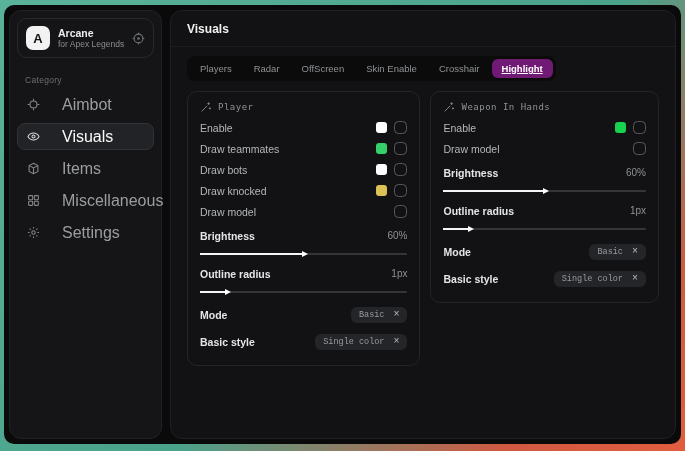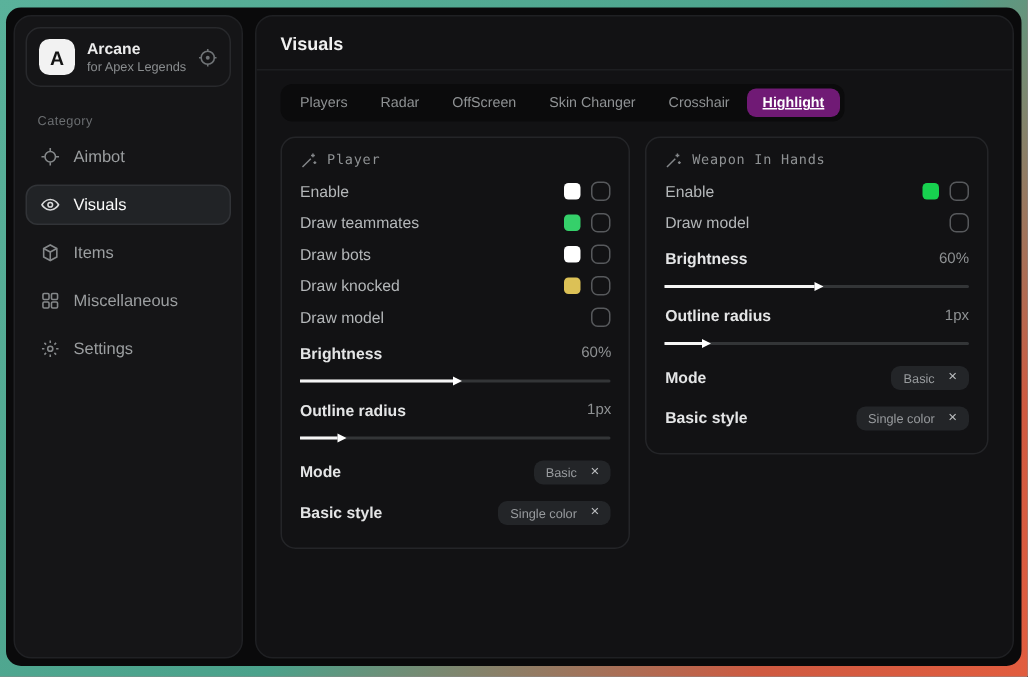--- a/index.html
+++ b/index.html
@@ -31,23 +31,23 @@
   }
   .app-titles { flex:1; min-width:0; line-height:1.2; }
   .app-name { font-size:10.5px; font-weight:bold; color:#ececec; }
   .app-sub { font-size:8.5px; color:#8a8d8f; white-space:nowrap; }
   .hdr-icon { color:#6f7376; display:flex; cursor:pointer; }
   .category {
     margin:10px 15px 6px; font-size:8.5px; color:#6b6e71; letter-spacing:.3px;
   }
   .nav { padding:0 7px; display:flex; flex-direction:column; gap:5px; }
   .nav-item {
-    height:27px; display:flex; align-items:center; gap:9px; padding:0 9px;
+    height:27px; display:flex; align-items:center; gap:22px; padding:0 9px;
     border-radius:8px; border:1px solid transparent;
-    font-size:11px; color:#9b9ea0; cursor:pointer;
+    font-size:16px; color:#9b9ea0; cursor:pointer;
   }
   .nav-item .nav-ic { display:flex; color:#85888a; }
   .nav-item.active { background:#212326; border-color:#313337; color:#fbfbfb; }
   .nav-item.active .nav-ic { color:#d8d9da; }
   .side-spacer { flex:1; }
   .side-footer {
     margin:7px; padding:7px 10px 8px; border:1px solid #222326; border-radius:10px;
     font-family:"DejaVu Sans Mono", monospace; font-size:8px; color:#8b8e90;
     line-height:1.7; white-space:nowrap;
   }
@@ -99,21 +99,21 @@
   .slider-fill { position:absolute; left:0; top:0; height:2px; background:#f5f5f5; }
   .slider-thumb {
     position:absolute; right:-6px; top:50%; transform:translateY(-50%);
     width:0; height:0; border-top:3.5px solid transparent;
     border-bottom:3.5px solid transparent; border-left:6px solid #ffffff;
     cursor:grab;
   }
   .chip-row { min-height:27px; }
   .chip {
     background:#232528; border-radius:6px; padding:3px 8px;
-    font-family:Liberation Sans, sans-serif; font-size:8.5px; color:#989b9e;
+    font-family:Liberation Mono, monospace; font-size:8.5px; color:#989b9e;
     display:flex; align-items:center; gap:9px; cursor:pointer; white-space:nowrap;
   }
   .chip .chip-x { color:#bcbec0; font-size:10px; line-height:1; cursor:pointer; }
   svg { display:block; }
 </style>
 </head>
 <body>
 
 <div class="window">
 
@@ -193,21 +193,21 @@
 
   <main class="main">
     <div class="main-header">
       <div class="main-title">Visuals</div>
     </div>
     <div class="tabs-row">
       <div class="tabs" id="tabs">
           <div class="tab">Players</div>
           <div class="tab">Radar</div>
           <div class="tab">OffScreen</div>
-          <div class="tab">Skin Changer</div>
+          <div class="tab">Skin Enable</div>
           <div class="tab">Crosshair</div>
           <div class="tab active">Highlight</div>
         </div>
     </div>
     <div class="panels" id="panels">
         <section class="panel panel-1">
           <div class="panel-title">
             <span class="p-ic">
               <svg width="12" height="12" viewBox="0 0 16 16" fill="none" stroke="currentColor" stroke-width="1.3">
                 <path d="M2.2 13.8L9.6 6.4"></path>

